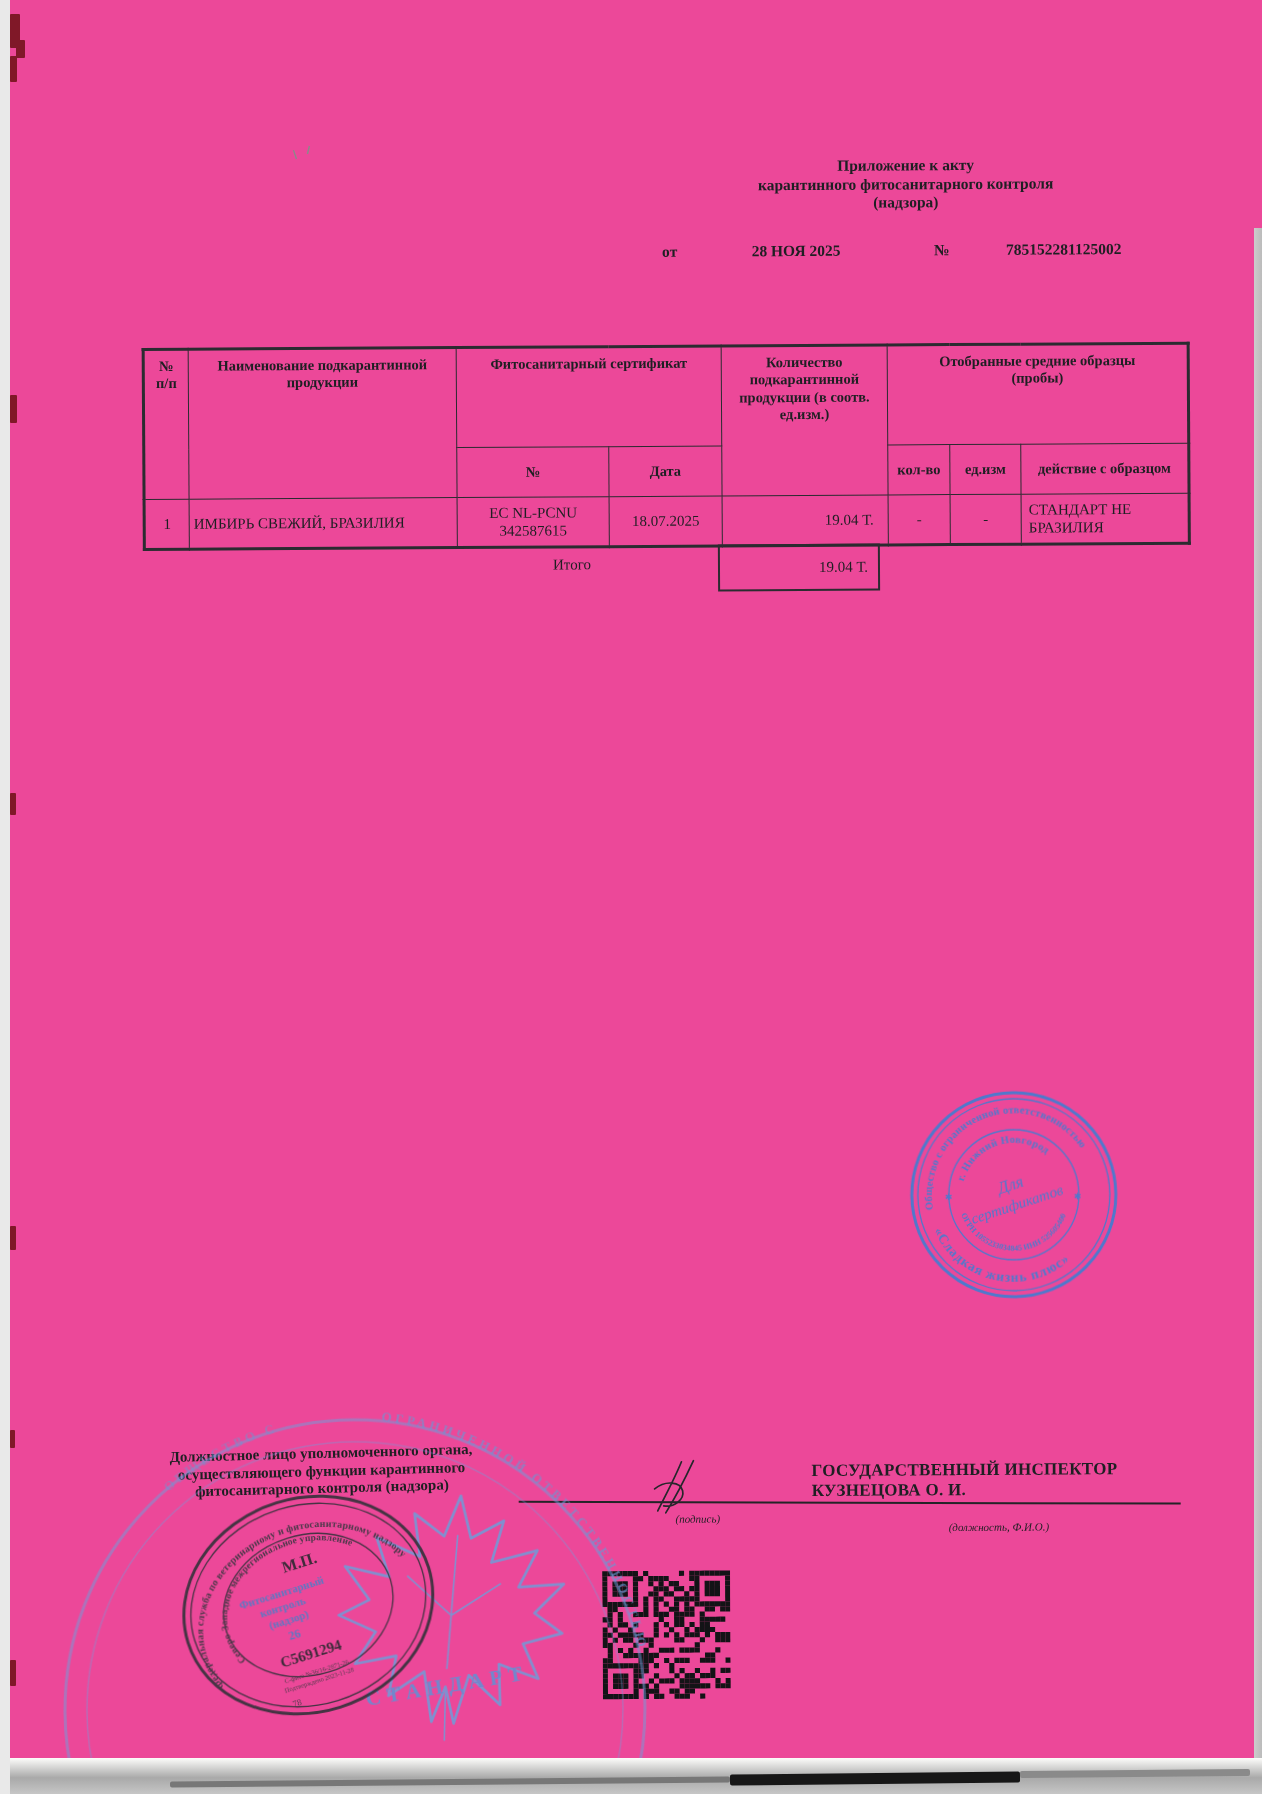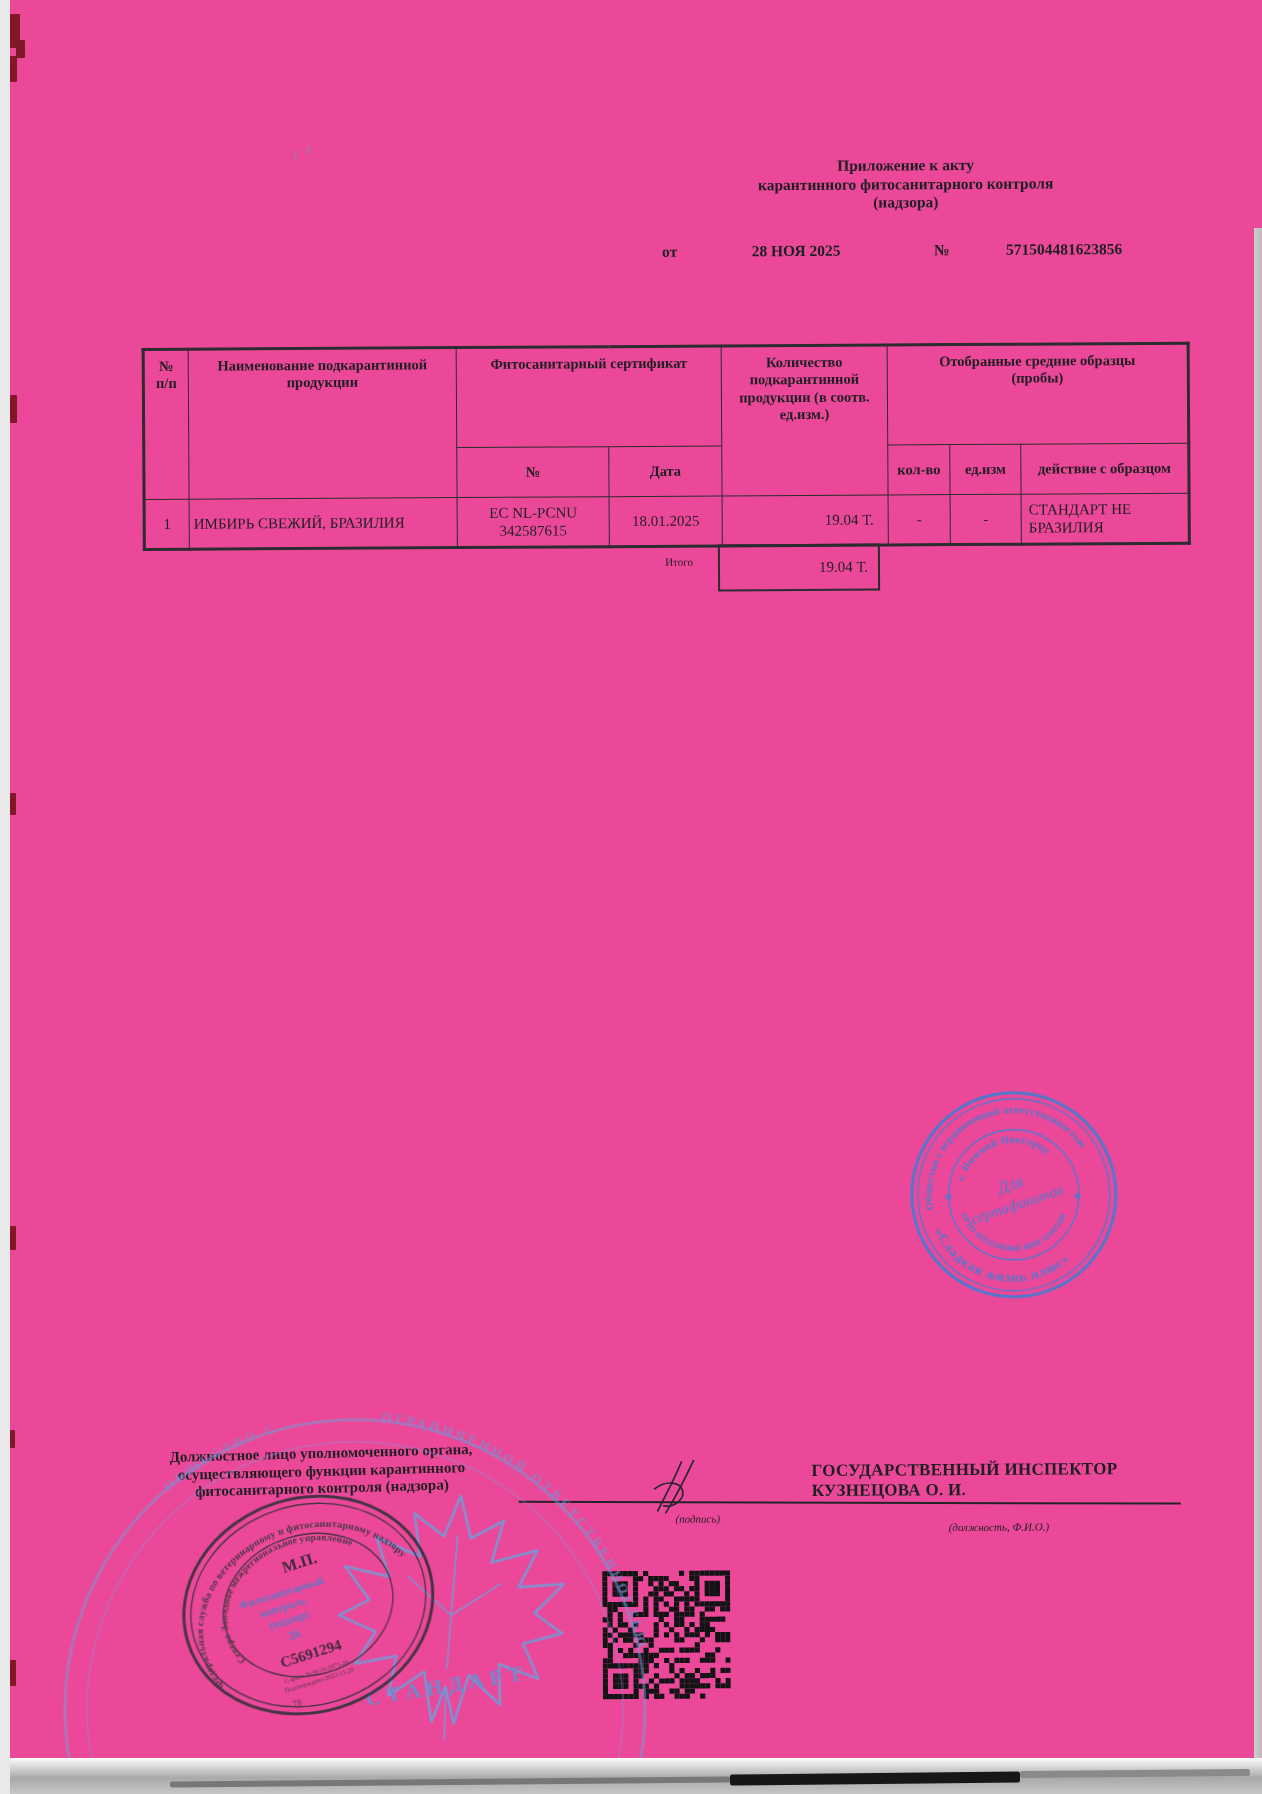--- a/index.html
+++ b/index.html
@@ -8,21 +8,21 @@
   .abs{position:absolute;}
   .content{position:absolute;left:0;top:0;width:1262px;height:1794px;
            transform:rotate(-0.35deg);transform-origin:631px 897px;}
   .title{width:420px;text-align:center;font-weight:bold;font-size:15.5px;line-height:18.5px;}
   .dateline{font-weight:bold;font-size:15.5px;white-space:nowrap;text-align:center;}
   .doc-table{border-collapse:collapse;table-layout:fixed;border:3px solid #2b2b30;}
   .doc-table td{border:1.6px solid #2b2b30;font-weight:bold;font-size:14.5px;
                 text-align:center;vertical-align:middle;padding:2px 5px;line-height:1.2;}
   .doc-table td.vtop{vertical-align:top;padding-top:7px;}
   .doc-table td.body-cell{font-weight:normal;font-size:15px;}
-  .tot-label{font-size:11px;text-align:right;}
+  .tot-label{font-size:15px;text-align:left;}
   .tot-box{border:2.2px solid #2b2b30;font-size:15px;text-align:right;line-height:43px;padding-right:10px;}
   .official{width:392px;text-align:center;font-weight:bold;font-size:15px;line-height:17.5px;
             transform:rotate(-1.2deg);}
   .signline{border-top:2px solid #232327;transform:rotate(0.5deg);}
   .caption{font-style:italic;font-size:11px;text-align:center;}
   .inspector{font-weight:bold;font-size:17px;line-height:19.5px;letter-spacing:.3px;}
   .redmark{background:#801828;border-radius:1px;}
   .shade{background:linear-gradient(to bottom,#fdfdfb 0%,#a9a9a9 55%,#c6c6c6 100%);}
   .darkband{border-radius:2px;}
   svg text{font-family:"Liberation Serif","DejaVu Serif",serif;}
@@ -35,21 +35,21 @@
 
     <div class="abs title" style="left:690px;top:158px;">
       <div>Приложение к акту</div>
       <div>карантинного фитосанитарного контроля</div>
       <div>(надзора)</div>
     </div>
 
     <div class="abs dateline" style="left:656px;top:243px;">от</div>
     <div class="abs dateline" style="left:700px;top:243px;width:180px;text-align:center;">28 НОЯ 2025</div>
     <div class="abs dateline" style="left:928px;top:243px;">№</div>
-    <div class="abs dateline" style="left:1000px;top:243px;">571504481623856</div>
+    <div class="abs dateline" style="left:1000px;top:243px;">785152281125002</div>
 
     <table class="doc-table abs" style="left:135px;top:345px;width:1045px;">
       <colgroup>
         <col style="width:45px">
           <col style="width:268px">
           <col style="width:152px">
           <col style="width:113px">
         <col style="width:166px">
           <col style="width:62px">
           <col style="width:71px">
@@ -73,21 +73,21 @@
         <td>ед.изм</td>
         <td>действие с образцом</td>
       </tr>
       <tr style="height:50px;">
         <td class="body-cell">1</td>
         <td class="body-cell" style="text-align:left;padding-left:4px;">ИМБИРЬ СВЕЖИЙ, БРАЗИЛИЯ</td>
         <td class="body-cell">
           <div>EC NL-PCNU</div>
           <div>342587615</div>
         </td>
-        <td class="body-cell">18.01.2025</td>
+        <td class="body-cell">18.07.2025</td>
         <td class="body-cell" style="text-align:right;padding-right:14px;">19.04 Т.</td>
         <td class="body-cell">-</td>
         <td class="body-cell">-</td>
         <td class="body-cell" style="text-align:left;padding-left:7px;">
           <div>СТАНДАРТ НЕ</div>
           <div>БРАЗИЛИЯ</div>
         </td>
       </tr>
     </tbody>
       </table>

